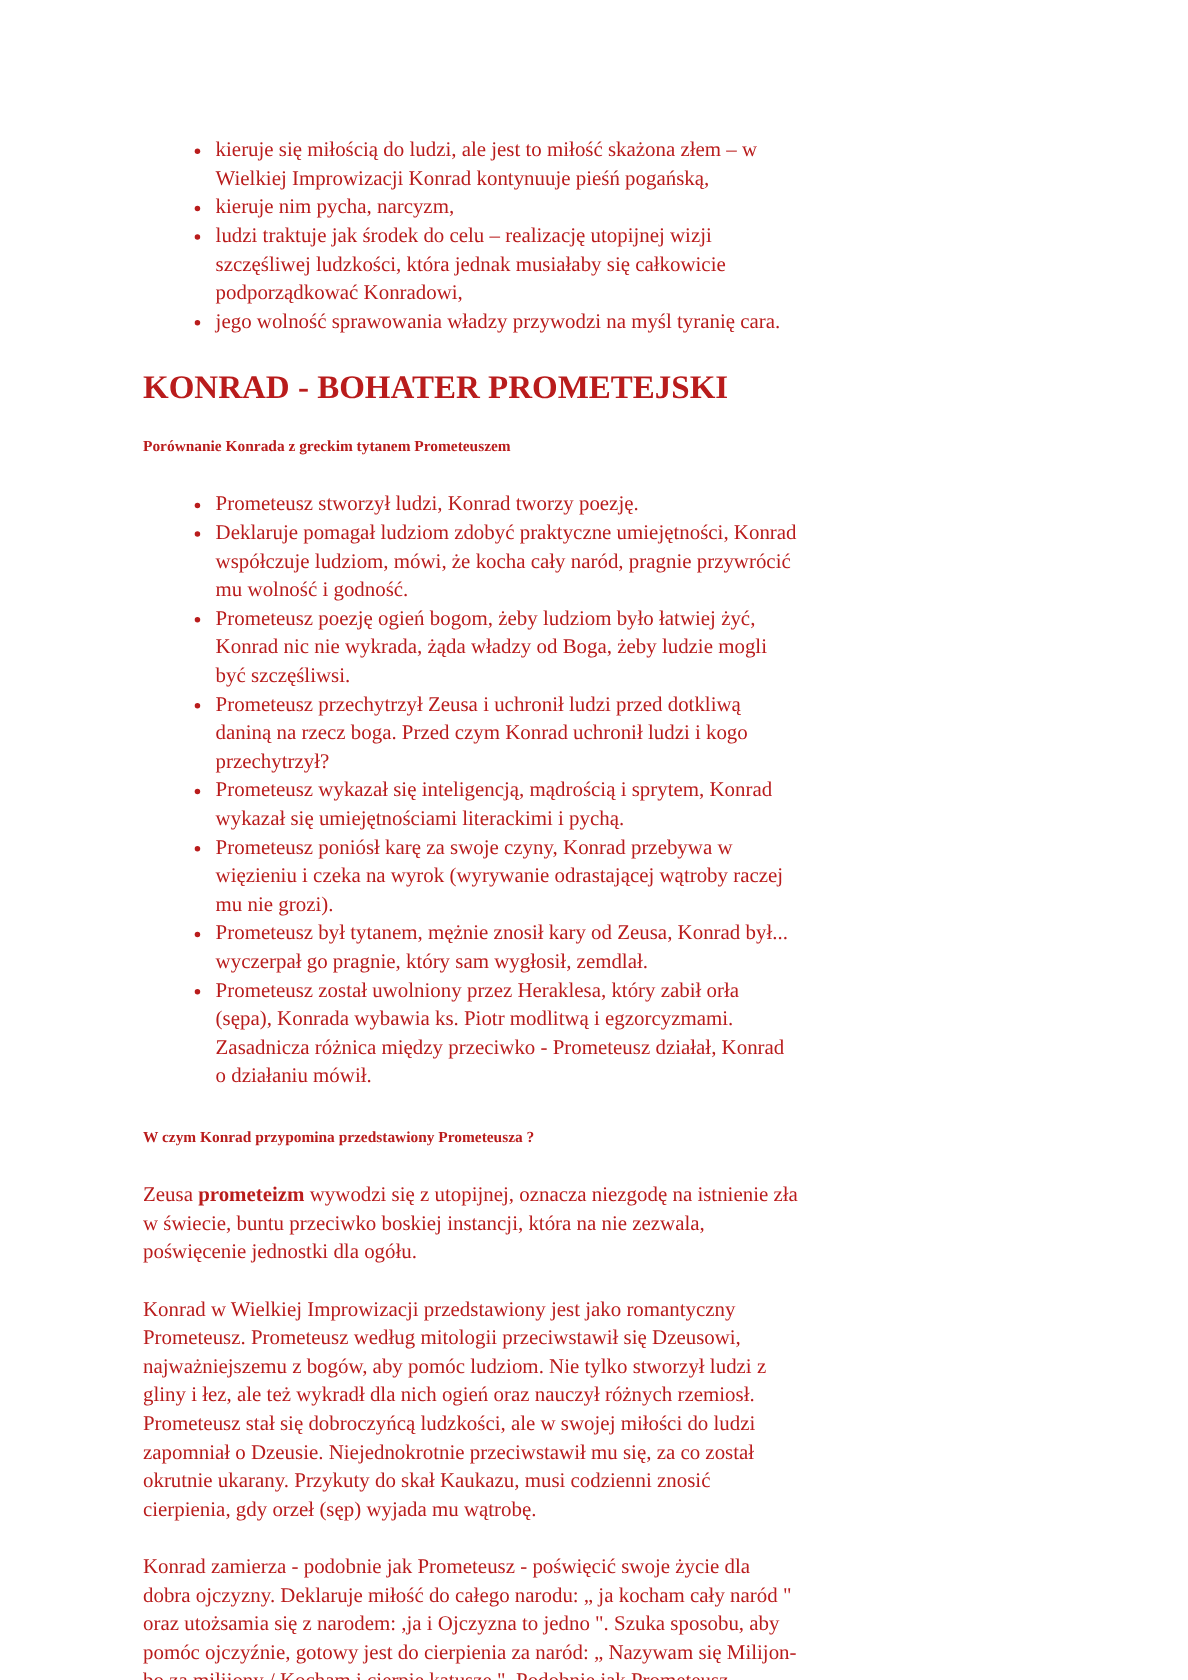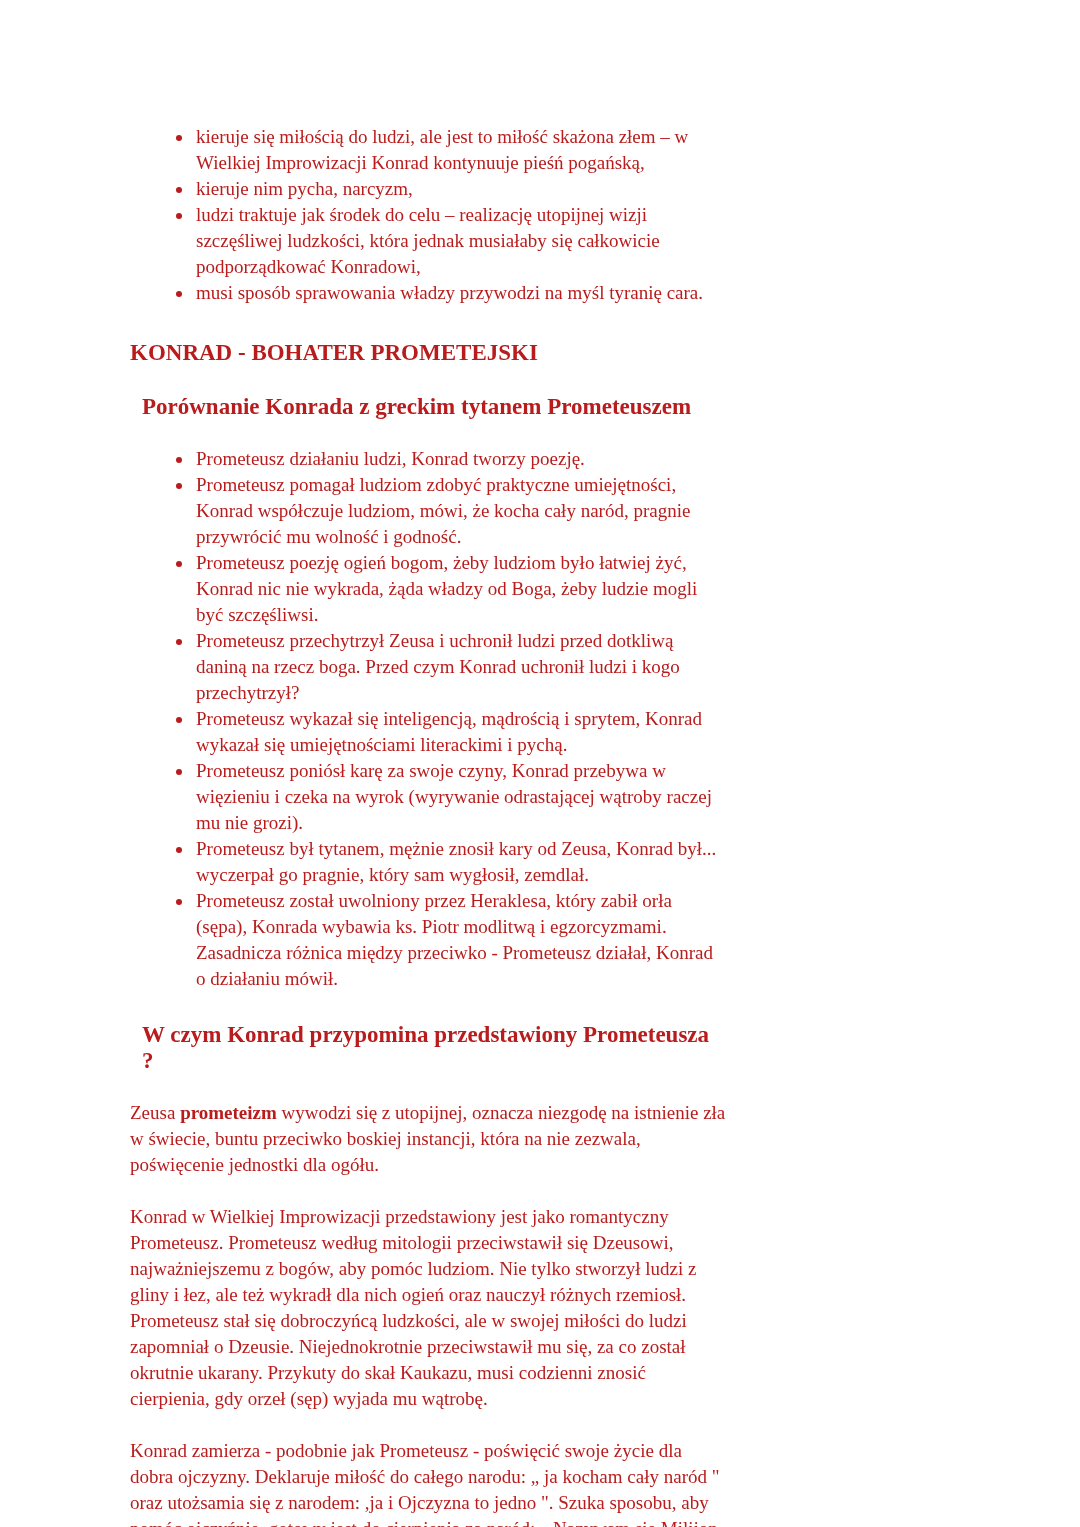--- a/index.html
+++ b/index.html
@@ -21,30 +21,30 @@
   ul.bullet-list {
     margin: 0;
     padding: 0 0 0 64px;
     list-style-type: disc;
   }
   ul.bullet-list li {
     margin: 0;
     padding-left: 2px;
   }
   h1.doc-heading {
-    font-size: 23px;
+    font-size: 30px;
     line-height: 30px;
     font-weight: bold;
     margin: 32px 0 0 0;
   }
   h2.doc-subheading {
-    font-size: 23px;
+    font-size: 14px;
     line-height: 26px;
     font-weight: bold;
-    margin: 30px 0 0 12px;
+    margin: 30px 0 0 0;
   }
   
   h2.doc-subheading + ul.bullet-list,
   h1.doc-heading + h2.doc-subheading {
     margin-top: 26px;
   }
   ul.bullet-list + h2.doc-subheading {
     margin-top: 30px;
   }
   p.doc-paragraph {
@@ -56,27 +56,27 @@
   }
 </style>
 </head>
 <body>
 
 <div class="page">
     <ul class="bullet-list">
       <li class="bullet-item">kieruje się miłością do ludzi, ale jest to miłość skażona złem – w Wielkiej Improwizacji Konrad kontynuuje pieśń pogańską,</li>
       <li class="bullet-item">kieruje nim pycha, narcyzm,</li>
       <li class="bullet-item">ludzi traktuje jak środek do celu – realizację utopijnej wizji szczęśliwej ludzkości, która jednak musiałaby się całkowicie podporządkować Konradowi,</li>
-      <li class="bullet-item">musi sposób sprawowania władzy przywodzi na myśl tyranię cara.</li>
+      <li class="bullet-item">jego wolność sprawowania władzy przywodzi na myśl tyranię cara.</li>
     </ul>
     <h1 class="doc-heading">KONRAD - BOHATER PROMETEJSKI</h1>
     <h2 class="doc-subheading">Porównanie Konrada z greckim tytanem Prometeuszem</h2>
     <ul class="bullet-list">
-      <li class="bullet-item">Prometeusz działaniu ludzi, Konrad tworzy poezję.</li>
-      <li class="bullet-item">Prometeusz pomagał ludziom zdobyć praktyczne umiejętności, Konrad współczuje ludziom, mówi, że kocha cały naród, pragnie przywrócić mu wolność i godność.</li>
+      <li class="bullet-item">Prometeusz stworzył ludzi, Konrad tworzy poezję.</li>
+      <li class="bullet-item">Deklaruje pomagał ludziom zdobyć praktyczne umiejętności, Konrad współczuje ludziom, mówi, że kocha cały naród, pragnie przywrócić mu wolność i godność.</li>
       <li class="bullet-item">Prometeusz poezję ogień bogom, żeby ludziom było łatwiej żyć, Konrad nic nie wykrada, żąda władzy od Boga, żeby ludzie mogli być szczęśliwsi.</li>
       <li class="bullet-item">Prometeusz przechytrzył Zeusa i uchronił ludzi przed dotkliwą daniną na rzecz boga. Przed czym Konrad uchronił ludzi i kogo przechytrzył?</li>
       <li class="bullet-item">Prometeusz wykazał się inteligencją, mądrością i sprytem, Konrad wykazał się umiejętnościami literackimi i pychą.</li>
       <li class="bullet-item">Prometeusz poniósł karę za swoje czyny, Konrad przebywa w więzieniu i czeka na wyrok (wyrywanie odrastającej wątroby raczej mu nie grozi).</li>
       <li class="bullet-item">Prometeusz był tytanem, mężnie znosił kary od Zeusa, Konrad był... wyczerpał go pragnie, który sam wygłosił, zemdlał.</li>
       <li class="bullet-item">Prometeusz został uwolniony przez Heraklesa, który zabił orła (sępa), Konrada wybawia ks. Piotr modlitwą i egzorcyzmami. Zasadnicza różnica między przeciwko - Prometeusz działał, Konrad o działaniu mówił.</li>
     </ul>
     <h2 class="doc-subheading">W czym Konrad przypomina przedstawiony Prometeusza ?</h2>
     <p class="doc-paragraph"><span>Zeusa </span><span class="bold">prometeizm</span><span> wywodzi się z utopijnej, oznacza niezgodę na istnienie zła w świecie, buntu przeciwko boskiej instancji, która na nie zezwala, poświęcenie jednostki dla ogółu.</span></p>
     <p class="doc-paragraph"><span>Konrad w Wielkiej Improwizacji przedstawiony jest jako romantyczny Prometeusz. Prometeusz według mitologii przeciwstawił się Dzeusowi, najważniejszemu z bogów, aby pomóc ludziom. Nie tylko stworzył ludzi z gliny i łez, ale też wykradł dla nich ogień oraz nauczył różnych rzemiosł. Prometeusz stał się dobroczyńcą ludzkości, ale w swojej miłości do ludzi zapomniał o Dzeusie. Niejednokrotnie przeciwstawił mu się, za co został okrutnie ukarany. Przykuty do skał Kaukazu, musi codzienni znosić cierpienia, gdy orzeł (sęp) wyjada mu wątrobę.</span></p>

